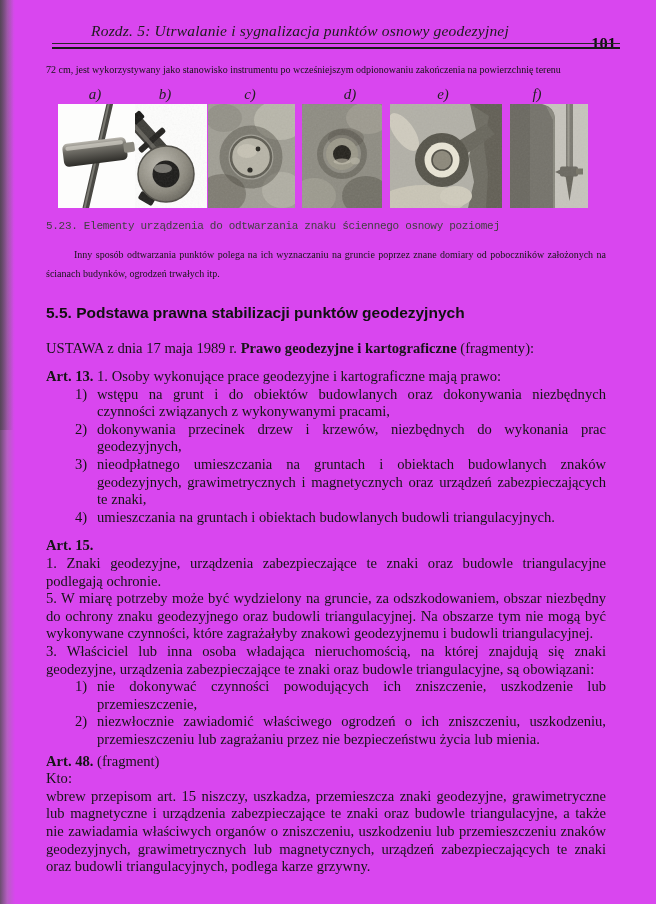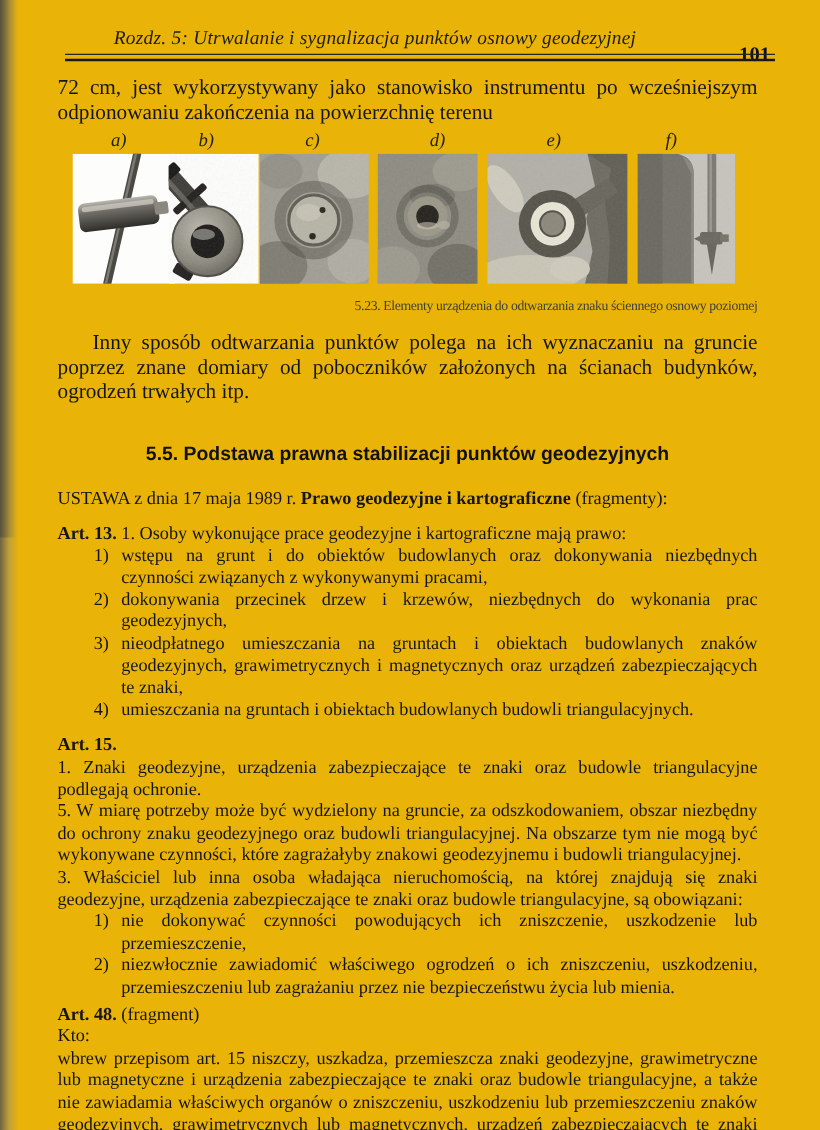--- a/index.html
+++ b/index.html
@@ -3,58 +3,58 @@
 <meta charset="utf-8">
 <style>
   html,body{margin:0;padding:0;}
   body{
     width:656px;height:904px;overflow:hidden;
     background:#f2f2f0;
     font-family:"Liberation Serif", serif;
     color:#151515;
     -webkit-font-smoothing:antialiased;
   }
-  .page{position:relative;width:656px;height:904px;background:#eab308;}
+  .page{position:relative;width:656px;height:904px;background:#d946ef;}
   .scan-edge{
     position:absolute;left:0;top:0;width:16px;height:904px;
     background:linear-gradient(to right, rgba(80,80,80,.80), rgba(130,130,130,.40) 45%, rgba(255,255,255,0) 95%);
   }
   .scan-edge-top{
     position:absolute;left:0;top:0;width:16px;height:430px;
     background:linear-gradient(to right, rgba(60,60,60,.45), rgba(255,255,255,0) 85%);
   }
   .header{position:absolute;top:22px;left:52px;width:566px;height:20px;}
   .running-head{
     display:block;text-align:center;padding-right:70px;
     font-style:italic;font-size:15.5px;letter-spacing:.2px;color:#1c1c1c;
   }
   .page-num{position:absolute;right:2px;top:12px;font-weight:bold;font-size:16.5px;color:#101010;}
   .header-rule{
     position:absolute;top:43px;left:52px;width:568px;height:3px;
     border-top:1.2px solid #262626;border-bottom:2.4px solid #191919;
   }
   .content{position:absolute;top:60px;left:46px;width:560px;}
   p{margin:0;}
-  .body-text{font-size:17px;line-height:19.5px;text-align:justify;}
+  .body-text{font-size:10px;line-height:19.5px;text-align:justify;}
   .legal{font-size:14.6px;line-height:17.6px;text-align:justify;}
   .figure{position:relative;height:124px;margin-top:8px;}
   .fig-label{
     position:absolute;top:-2px;font-style:italic;font-size:15px;color:#222;
     transform:translateX(-50%);
   }
   .fig-img{position:absolute;top:16px;height:104px;}
   .fig-img svg{display:block;}
   .caption{
-    margin-top:8px;text-align:right;
-    font-family:Liberation Serif, serif;font-size:11px;letter-spacing:-0.3px;color:#3f3f3f;
+    margin-top:8px;text-align:left;
+    font-family:Liberation Mono, monospace;font-size:11px;letter-spacing:-0.3px;color:#3f3f3f;
   }
   .indent{text-indent:28px;}
   .para-restoration{margin-top:13px;}
   .section-heading{
-    margin-top:32px;margin-bottom:12px;text-align:center;
+    margin-top:20px;margin-bottom:12px;text-align:left;
     font-family:"Liberation Sans", sans-serif;font-weight:bold;font-size:15.5px;color:#111;
   }
   .law-line{margin-top:18px;}
   .art-heading{margin-top:11px;}
   b,.b{font-weight:bold;}
   .li{position:relative;padding-left:51px;}
   .li .num{position:absolute;left:29px;top:0;}
   .mt{margin-top:4px;}
 </style>
 </head>

